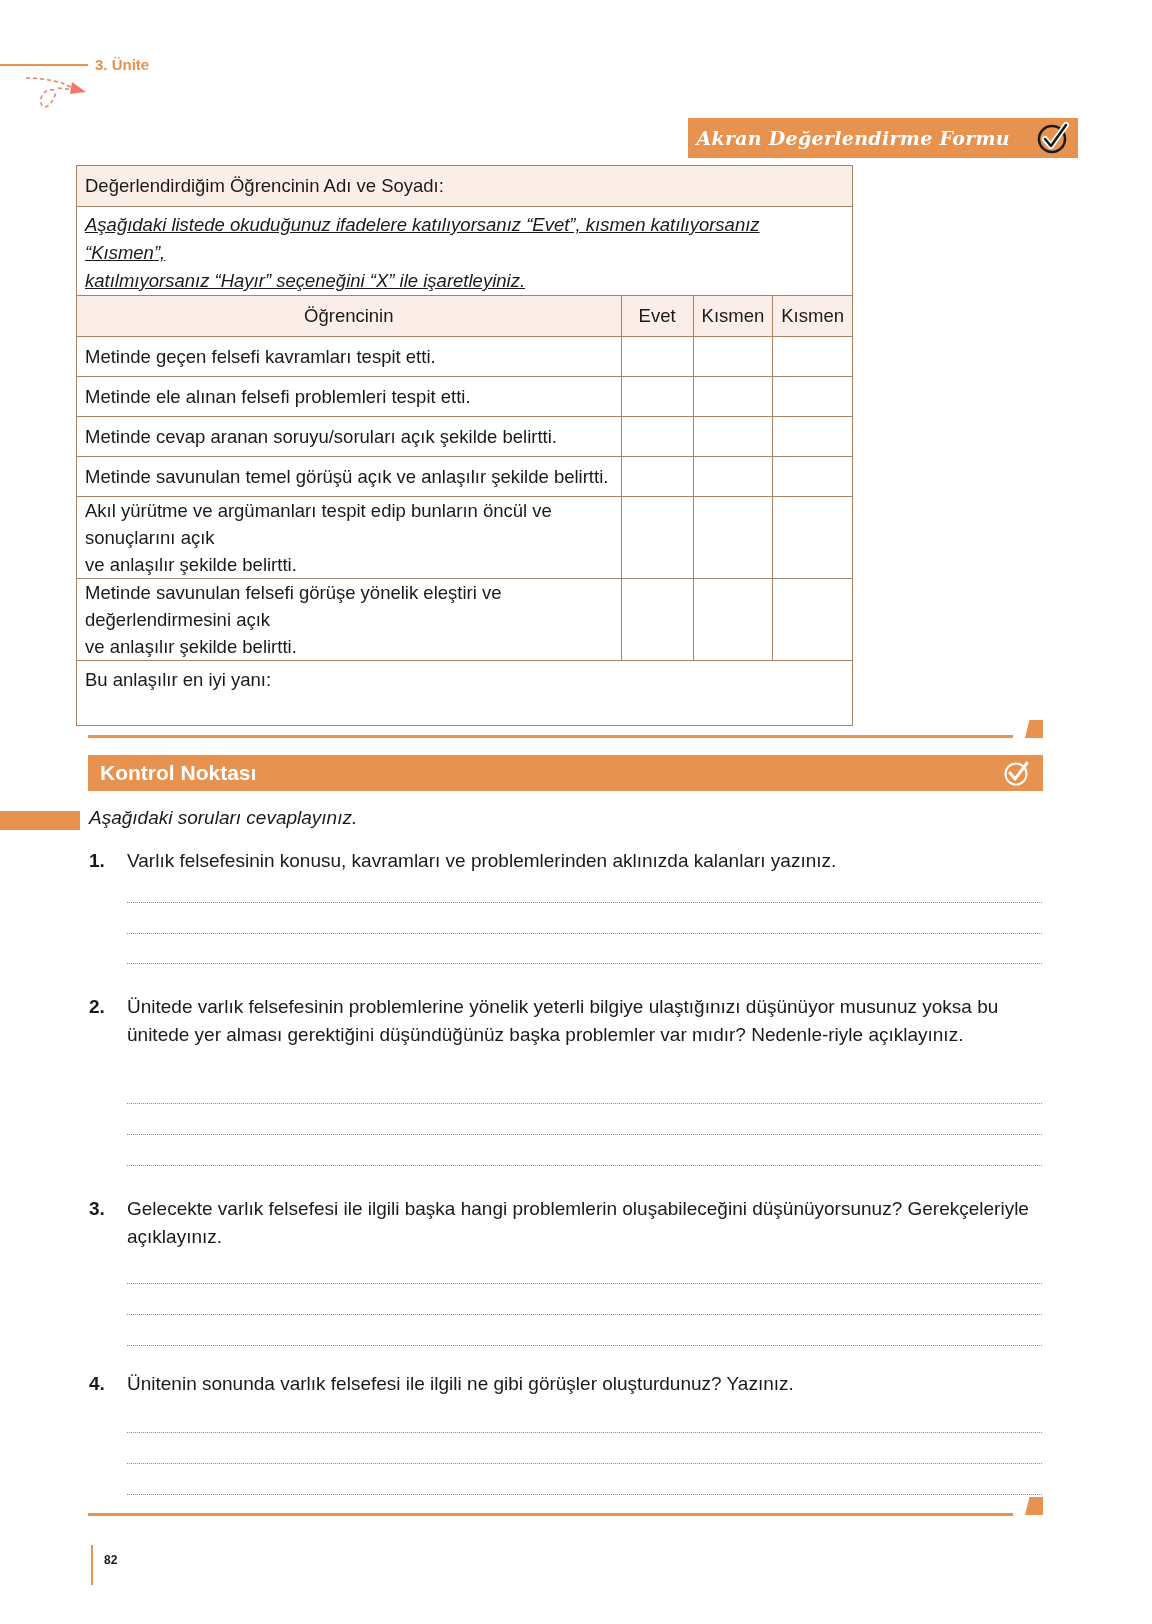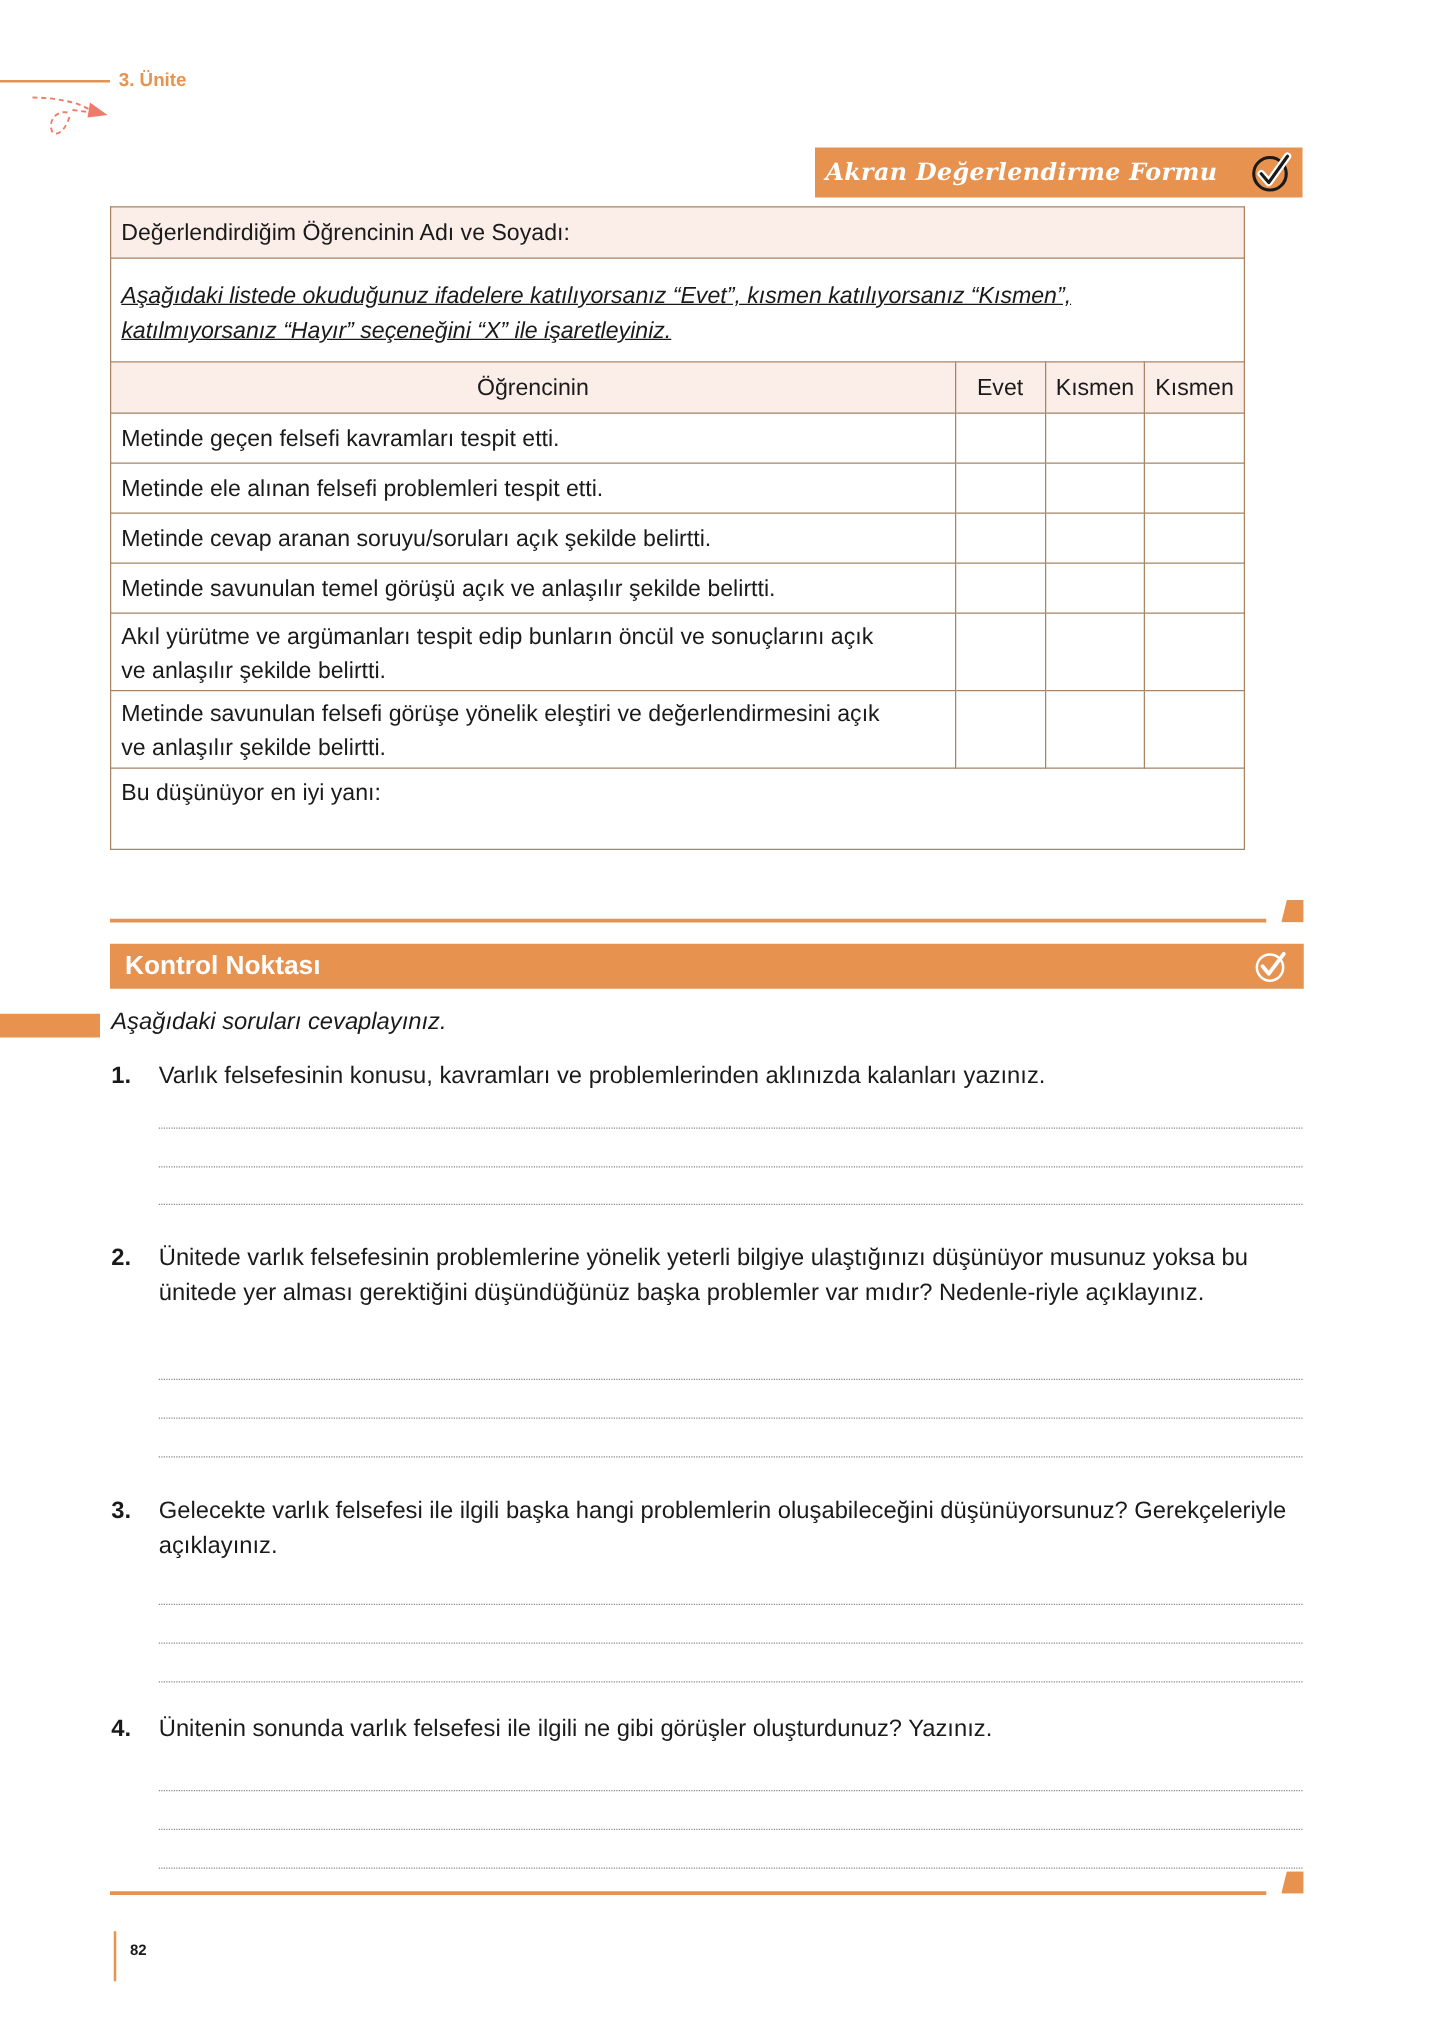--- a/index.html
+++ b/index.html
@@ -5,26 +5,26 @@
   * { box-sizing: border-box; margin: 0; padding: 0; }
   html, body { width: 1152px; height: 1624px; background: #ffffff; }
   body { position: relative; font-family: "DejaVu Sans", sans-serif; color: #1a1a1a; overflow: hidden; }
 
   
   .unit-line { position: absolute; left: 0; top: 64px; width: 88px; height: 2px; background: #e8924f; }
   .unit-label { position: absolute; left: 95px; top: 56px; font-size: 15px; font-weight: bold; color: #e8924f; font-family: "Liberation Sans", sans-serif; }
   .unit-arrow { position: absolute; left: 24px; top: 76px; width: 70px; height: 34px; }
 
   
-  .akran-banner { position: absolute; left: 652px; top: 118px; width: 390px; height: 40px; background: #e8924f; display: flex; align-items: center; justify-content: flex-end; padding-right: 8px; }
+  .akran-banner { position: absolute; left: 688px; top: 118px; width: 390px; height: 40px; background: #e8924f; display: flex; align-items: center; justify-content: flex-end; padding-right: 8px; }
   .akran-title { color: #ffffff; font-family: "DejaVu Serif", serif; font-style: italic; font-weight: bold; font-size: 19px; margin-right: 26px; letter-spacing: 0.3px; }
   .akran-check { width: 34px; height: 34px; }
 
   
-  .form-table { position: absolute; left: 88px; top: 165px; width: 908px; border-collapse: collapse; font-family: "Liberation Sans", sans-serif; font-size: 18.5px; }
+  .form-table { position: absolute; left: 76px; top: 165px; width: 777px; border-collapse: collapse; font-family: "Liberation Sans", sans-serif; font-size: 18.5px; }
   .form-table td { border: 1.5px solid #a88466; padding: 0 8px; vertical-align: middle; }
   .row-name td { background: #fbeee9; height: 41px; }
   .row-instr td { height: 83px; font-style: italic; line-height: 28px; padding-top: 4px; text-decoration: underline; }
   .row-head td { background: #fbeee9; height: 41px; text-align: center; }
   .row-head td.behav { text-align: center; }
   .row-item td { height: 40px; line-height: 27px; }
   .row-item.tall td { height: 62px; }
   .row-best td { height: 65px; vertical-align: top; padding-top: 8px; }
   .col-evet { width: 72px; }
   .col-kismen { width: 71px; }
@@ -125,21 +125,21 @@
   <tr class="row-item tall">
     <td>
       <div>Metinde savunulan felsefi görüşe yönelik eleştiri ve değerlendirmesini açık</div>
       <div>ve anlaşılır şekilde belirtti.</div>
     </td>
     <td></td>
     <td></td>
     <td></td>
   </tr>
   <tr class="row-best">
-    <td colspan="4"><span>Bu düşünüyor en iyi yanı:</span></td>
+    <td colspan="4"><span>Bu anlaşılır en iyi yanı:</span></td>
   </tr>
 </tbody>
   </table>
 
 <div class="divider" style="top:735px; width:925px;"></div>
 <div class="divider-tab" style="left:1025px; top:720px;"></div>
 
 <div class="kontrol-banner">
   <span class="kontrol-title">Kontrol Noktası</span>
   <svg class="kontrol-check" viewBox="0 0 28 28">

